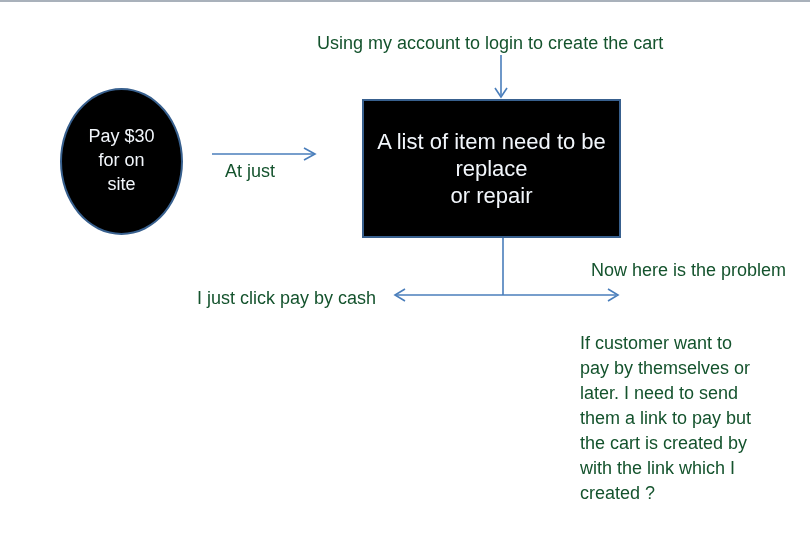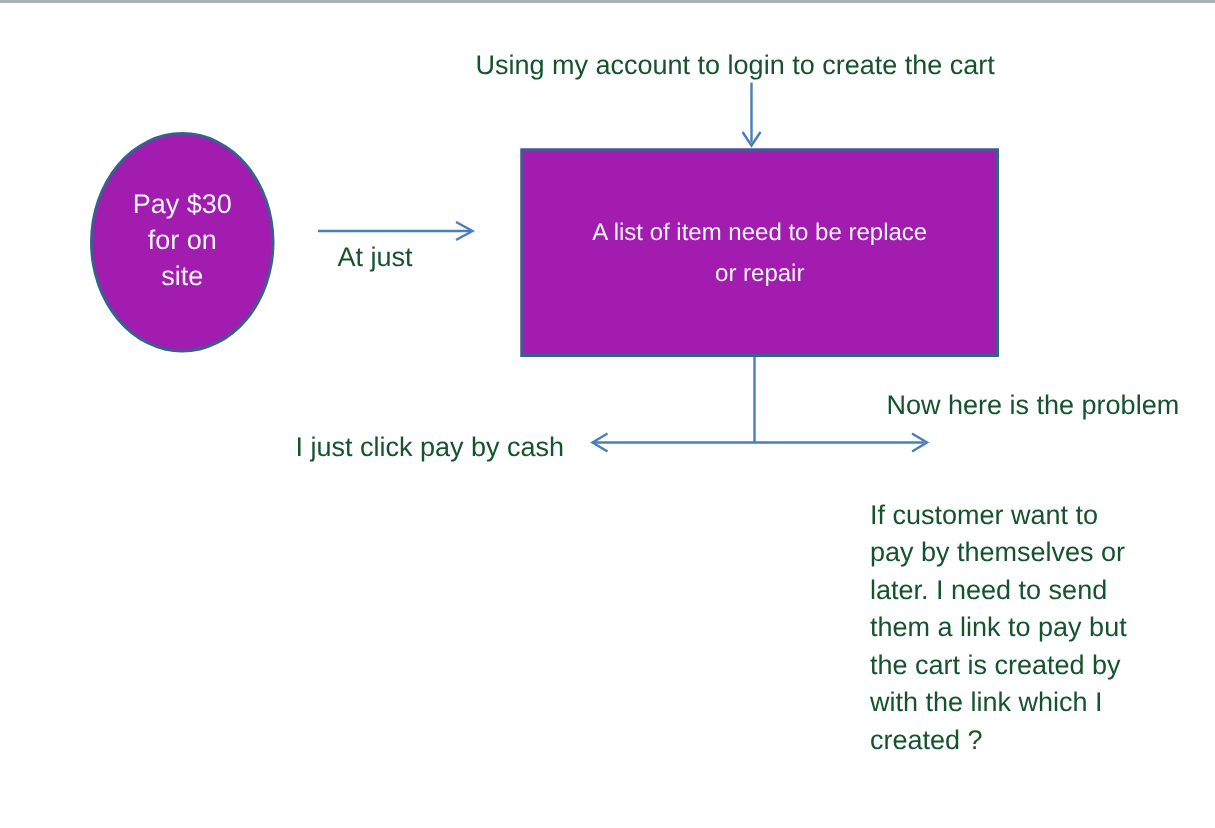--- a/index.html
+++ b/index.html
@@ -13,42 +13,42 @@
     color: #111111;
   }
   .top-border {
     position: absolute;
     left: 0; top: 0;
     width: 810px; height: 2px;
     background: #a9b1bb;
   }
   .shape {
     position: absolute;
-    background: #a21caf;
+    background: #000000;
     border: 2.5px solid #38608e;
     box-sizing: border-box;
     display: flex;
     flex-direction: column;
     align-items: center;
     justify-content: center;
     color: #f2f6fb;
     text-align: center;
   }
   .ellipse {
     left: 60px; top: 88px;
     width: 123px; height: 147px;
     border-radius: 50%;
     font-size: 18px;
     line-height: 24px;
     padding-bottom: 4px;
   }
   .rect {
-    left: 347px; top: 99px;
-    width: 319px; height: 139px;
-    font-size: 16px;
+    left: 362px; top: 99px;
+    width: 259px; height: 139px;
+    font-size: 22px;
     line-height: 27px;
   }
   .label {
     position: absolute;
     font-size: 18px;
     line-height: 25px;
     white-space: nowrap;
     color: #14532d;
   }
   .caption-top   { left: 317px; top: 31px;  }

